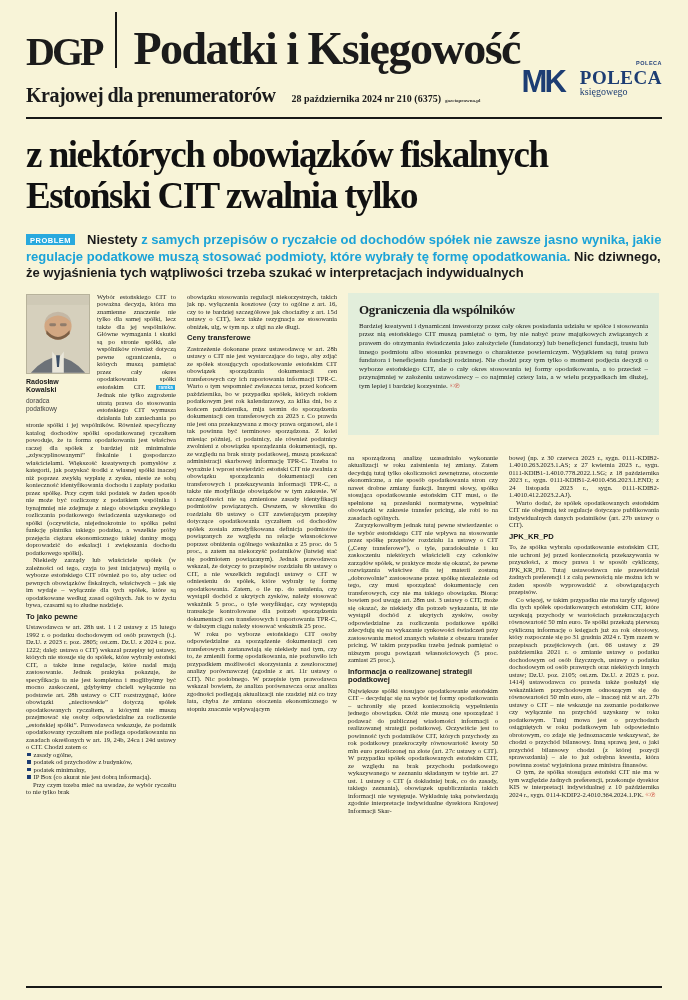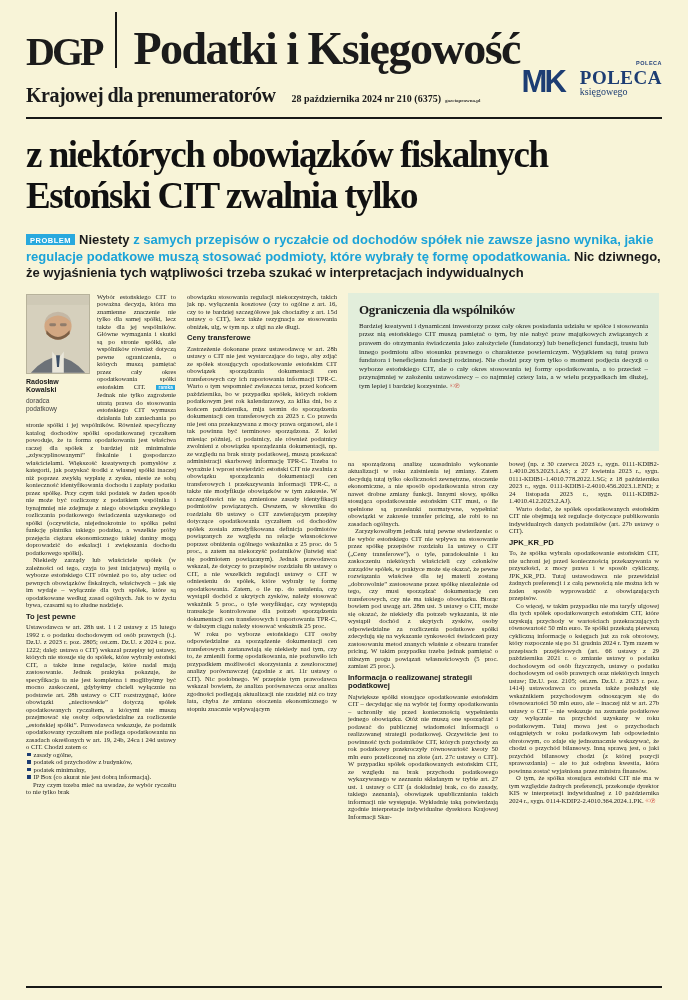--- a/index.html
+++ b/index.html
@@ -27,21 +27,21 @@
   .poleca { font-size:5.5px; font-weight:700; letter-spacing:0.5px; color:#23407a; font-family:"Liberation Sans",sans-serif; margin-bottom:3px; }
   .mk-row { display:flex; align-items:flex-start; }
   .mk-mark { font-family:"Liberation Sans",sans-serif; font-weight:800; font-size:31px; line-height:0.85; letter-spacing:-3px; color:#1d3d73; margin-right:16px; }
   .mk-text { text-align:left; }
   .mk-name { font-size:19px; font-weight:600; letter-spacing:0.5px; color:#1d3d73; line-height:0.9; }
   .mk-sub { font-size:10px; color:#1d3d73; line-height:1; margin-top:1px; }
 
   
   h1 { margin-top:16px; font-size:37px; line-height:1.1; font-weight:700; letter-spacing:-1.5px; color:#111; }
   .lead { margin-top:16px; font-family:"Liberation Sans",sans-serif; font-size:13px; line-height:1.27; font-weight:700; }
-  .lead-badge { background:#29a9de; color:#fff; font-size:7.5px; font-weight:700; padding:1.5px 4px 1px; letter-spacing:0.5px; vertical-align:2px; margin-right:4px; }
+  .lead-badge { background:#29a9de; color:#fff; font-size:7.5px; font-weight:700; padding:1.5px 4px 1px; letter-spacing:0.5px; vertical-align:2px; margin-right:12px; }
   .lead-accent { color:#1ba3d8; }
   .lead-dark { color:#1b1b1b; }
 
   
   .body-grid { display:flex; gap:11px; margin-top:11px; height:676px; overflow:hidden; }
   .col { width:150px; flex:none; font-size:6.6px; line-height:7.5px; text-align:justify; overflow:hidden; }
   .col p { margin:0; }
   .col p.ind { text-indent:7px; }
   .subhead { font-family:"Liberation Sans",sans-serif; font-weight:700; font-size:7.6px; line-height:8.4px; margin:4px 0 2px; text-align:left; }
   .bullet { display:flex; text-align:left; }
@@ -50,21 +50,21 @@
   .endmark { color:#c62a1e; font-size:6.8px; margin-left:2px; letter-spacing:-0.5px; white-space:nowrap; }
 
   
   .author { float:left; width:64px; margin:1px 7px 4px 0; text-align:left; }
   .author-photo { width:64px; height:80px; border:1px solid #b7b29b; background:#d8d2c0; display:block; }
   .author-name { font-family:"Liberation Sans",sans-serif; font-weight:700; font-size:7px; line-height:8.5px; margin-top:4px; }
   .author-role { font-family:"Liberation Sans",sans-serif; font-size:6.5px; line-height:8px; color:#3f3f3f; margin-top:2px; }
 
   
   .right-wrap { width:311px; flex:none; display:flex; flex-direction:column; }
-  .infobox { background:#e2eedb; padding:9px 11px 8px; height:158px; overflow:hidden; margin-bottom:9px; }
+  .infobox { background:#e2eedb; padding:9px 11px 8px; height:142px; overflow:hidden; margin-bottom:19px; }
   .infobox-title { font-size:13px; font-weight:700; letter-spacing:-0.3px; margin-bottom:4px; }
   .infobox-body { font-size:7px; line-height:8.6px; text-align:justify; }
   .right-cols { display:flex; gap:11px; flex:1; overflow:hidden; }
 
   .bottom-rule { position:absolute; left:26px; right:26px; top:986px; height:2px; background:#181818; }
 </style>
 </head>
 <body>
 
 <div class="page">
@@ -121,21 +121,21 @@
           <div>Radosław</div>
           <div>Kowalski</div>
         </div>
         <div class="author-role">
           <div>doradca</div>
           <div>podatkowy</div>
         </div>
       </aside>
     <p>Wybór estońskiego CIT to poważna decyzja, która ma znamienne znaczenie nie tylko dla samej spółki, lecz także dla jej wspólników. Główne wymagania i skutki są po stronie spółki, ale wspólników również dotyczą pewne ograniczenia, o których muszą pamiętać przez cały okres opodatkowania spółki estońskim CIT. <span class="inline-badge">ramka</span> Jednak nie tylko zagrożenie utratą prawa do stosowania estońskiego CIT wymusza działania lub zaniechania po stronie spółki i jej wspólników. Również specyficzny katalog dochodów spółki opodatkowanej ryczałtem powoduje, że ta forma opodatkowania jest właściwa raczej dla spółek z bardziej niż minimalnie „zdyscyplinowanymi” fiskalnie i gospodarczo właścicielami. Większość kreatywnych pomysłów z kategorii, jak pozyskać środki z własnej spółki inaczej niż poprzez zwykłą wypłatę z zysku, niesie ze sobą konieczność identyfikowania dochodu i zapłaty podatku przez spółkę. Przy czym taki podatek w żaden sposób nie może być rozliczony z podatkiem wspólnika i bynajmniej nie zdejmuje z niego obowiązku zwykłego rozliczania podatkowego świadczenia uzyskanego od spółki (oczywiście, niejednokrotnie to spółka pełni funkcję płatnika takiego podatku, a wszelkie próby przejęcia ciężaru ekonomicznego takiej daniny mogą doprowadzić do eskalacji i zwiększania dochodu podatkowego spółki).</p>
         <p class="ind">Niekiedy zarządy lub właściciele spółek (w zależności od tego, czyja to jest inicjatywa) myślą o wyborze estońskiego CIT również po to, aby uciec od pewnych obowiązków fiskalnych, właściwych – jak się im wydaje – wyłącznie dla tych spółek, które są opodatkowane według zasad ogólnych. Jak to w życiu bywa, czasami są to złudne nadzieje.</p>
-        <div class="subhead">To jest pewne</div>
+        <div class="subhead">To jako pewne</div>
         <p>Ustawodawca w art. 28h ust. 1 i 2 ustawy z 15 lutego 1992 r. o podatku dochodowym od osób prawnych (t.j. Dz.U. z 2023 r. poz. 2805; ost.zm. Dz.U. z 2024 r. poz. 1222; dalej: ustawa o CIT) wskazał przepisy tej ustawy, których nie stosuje się do spółek, które wybrały estoński CIT, a także inne regulacje, które nadal mają zastosowanie. Jednak praktyka pokazuje, że specyfikacja ta nie jest kompletna i moglibyśmy być mocno zaskoczeni, gdybyśmy chcieli wyłącznie na podstawie art. 28h ustawy o CIT rozstrzygnąć, które obowiązki „niecitowskie” dotyczą spółek opodatkowanych ryczałtem, a którymi nie muszą przejmować się osoby odpowiedzialne za rozliczenie „estońskiej spółki”. Prawodawca wskazuje, że podatnik opodatkowany ryczałtem nie podlega opodatkowaniu na zasadach określonych w art. 19, 24b, 24ca i 24d ustawy o CIT. Chodzi zatem o:</p>
         <div class="bullet">
           <span class="sq"></span>
           <span>zasady ogólne,</span>
         </div>
         <div class="bullet">
           <span class="sq"></span>
           <span>podatek od przychodów z budynków,</span>
         </div>
         <div class="bullet">

